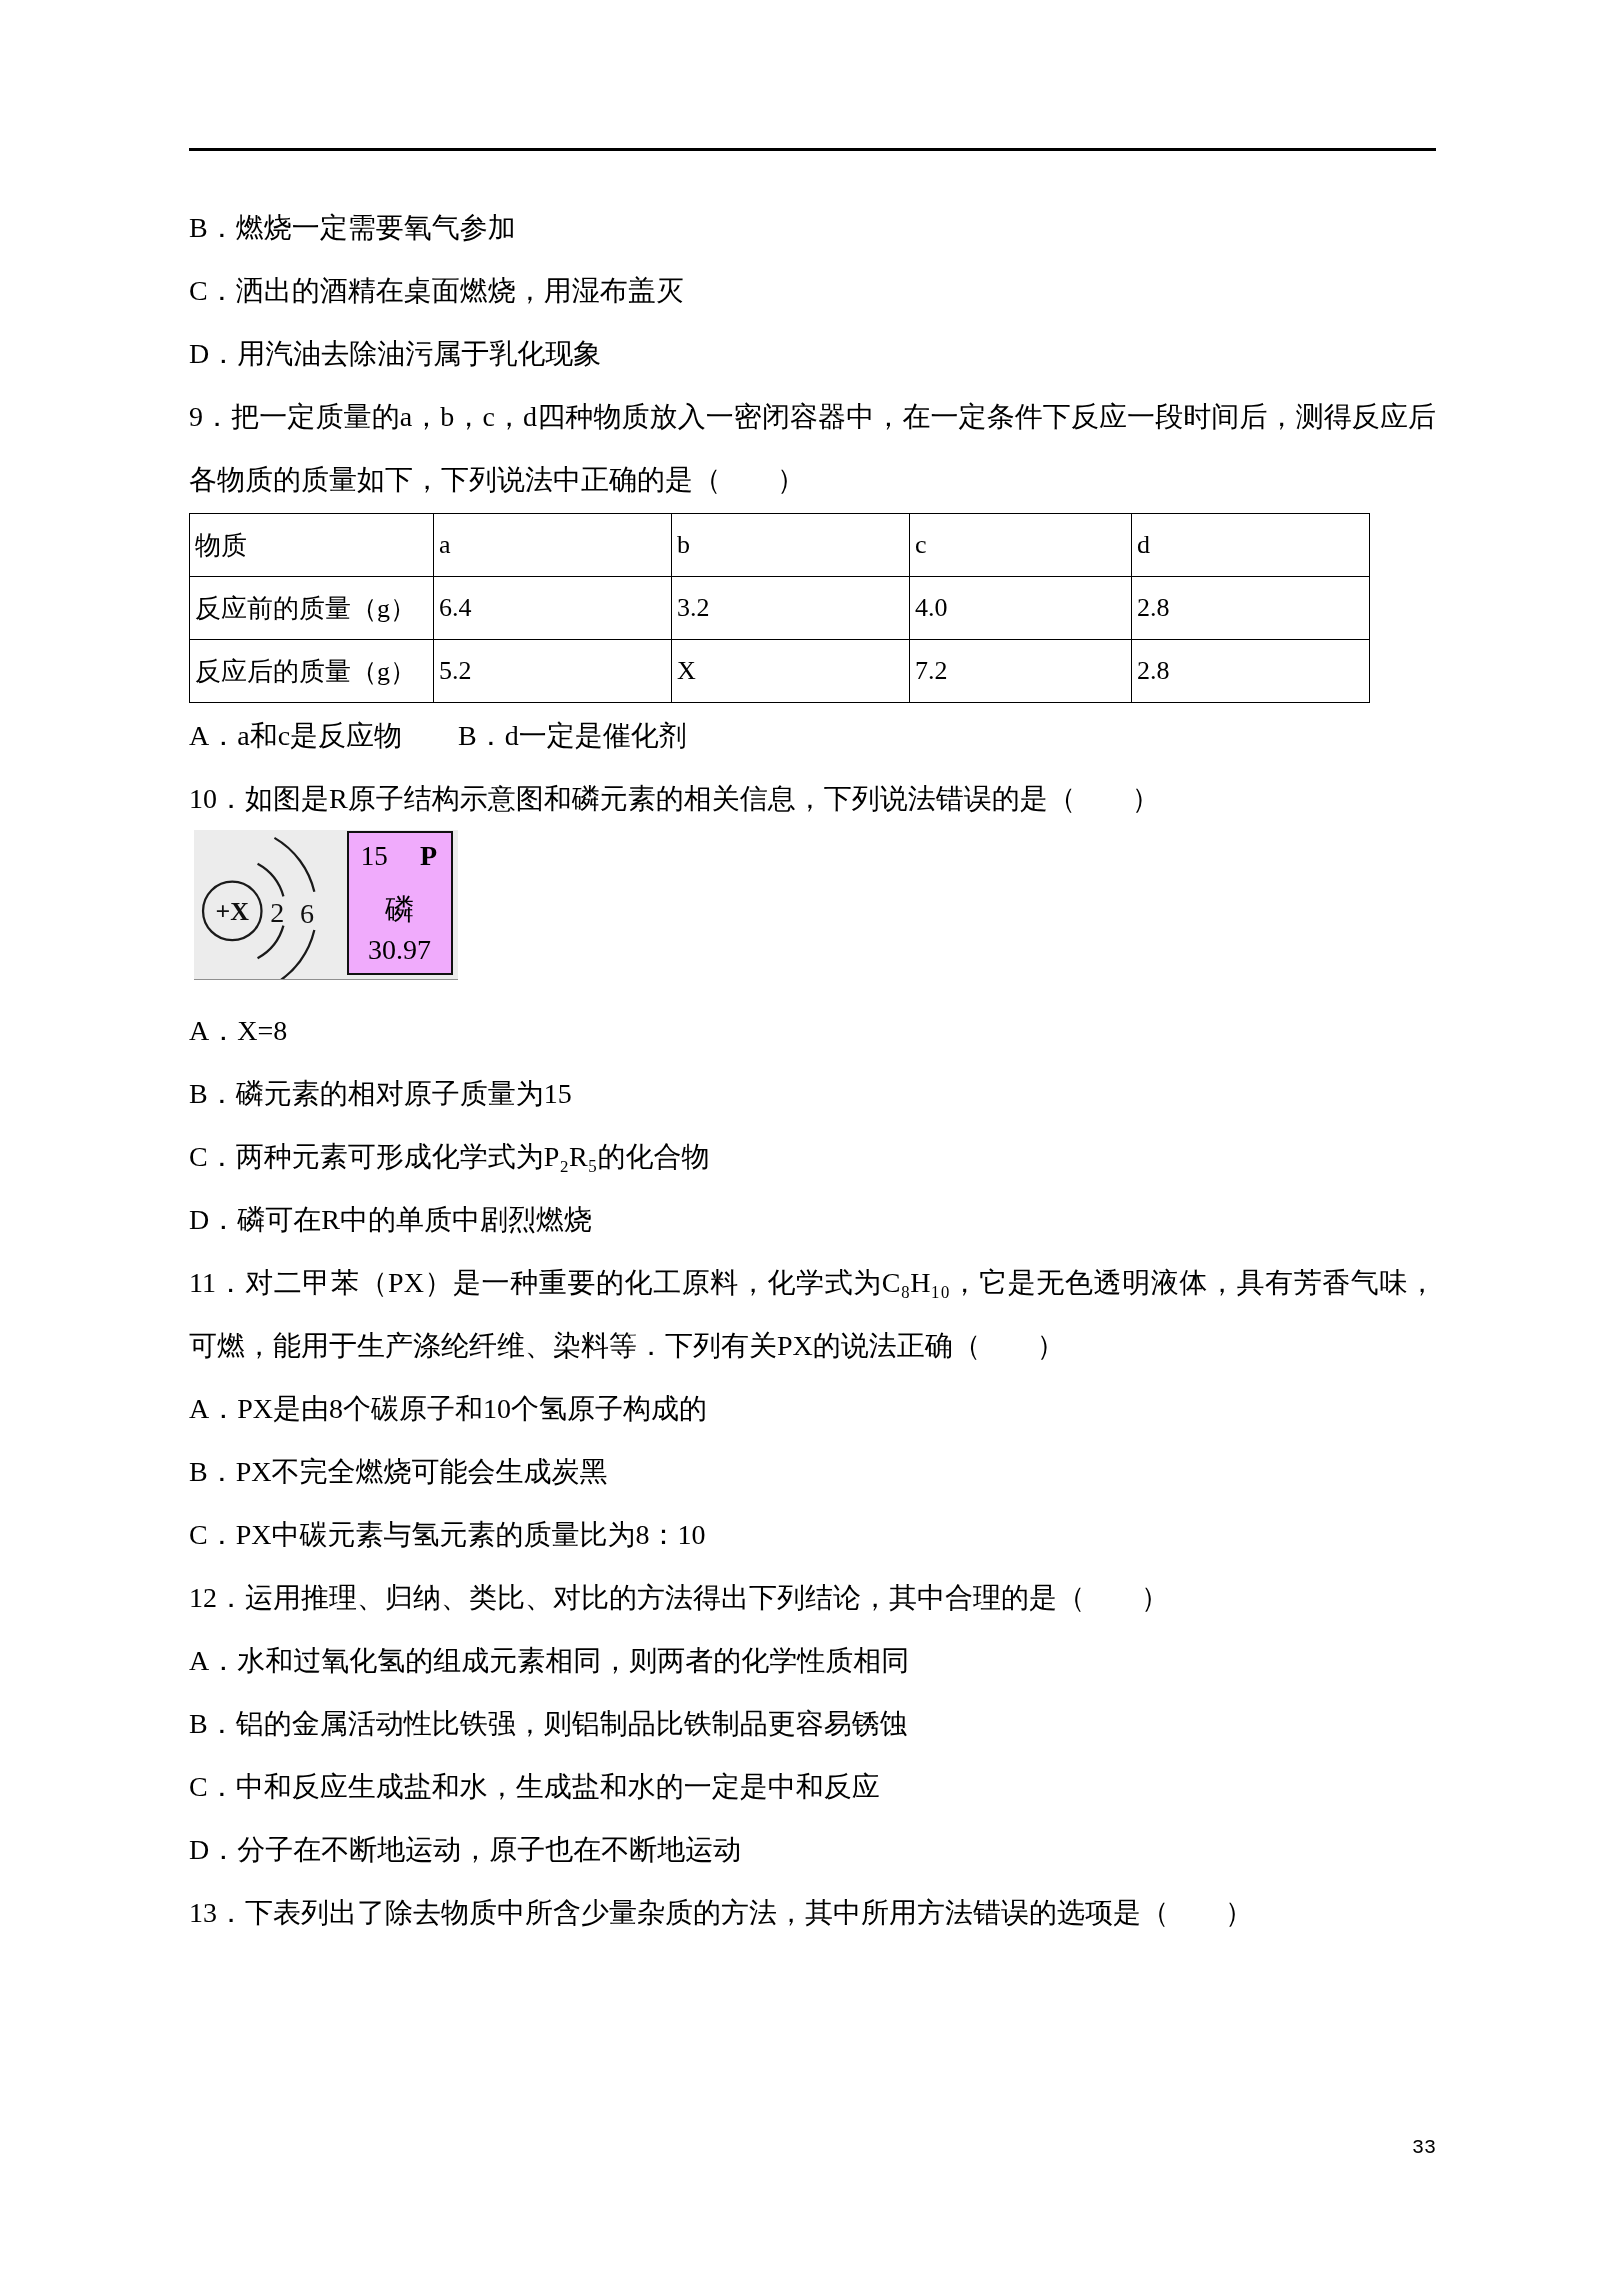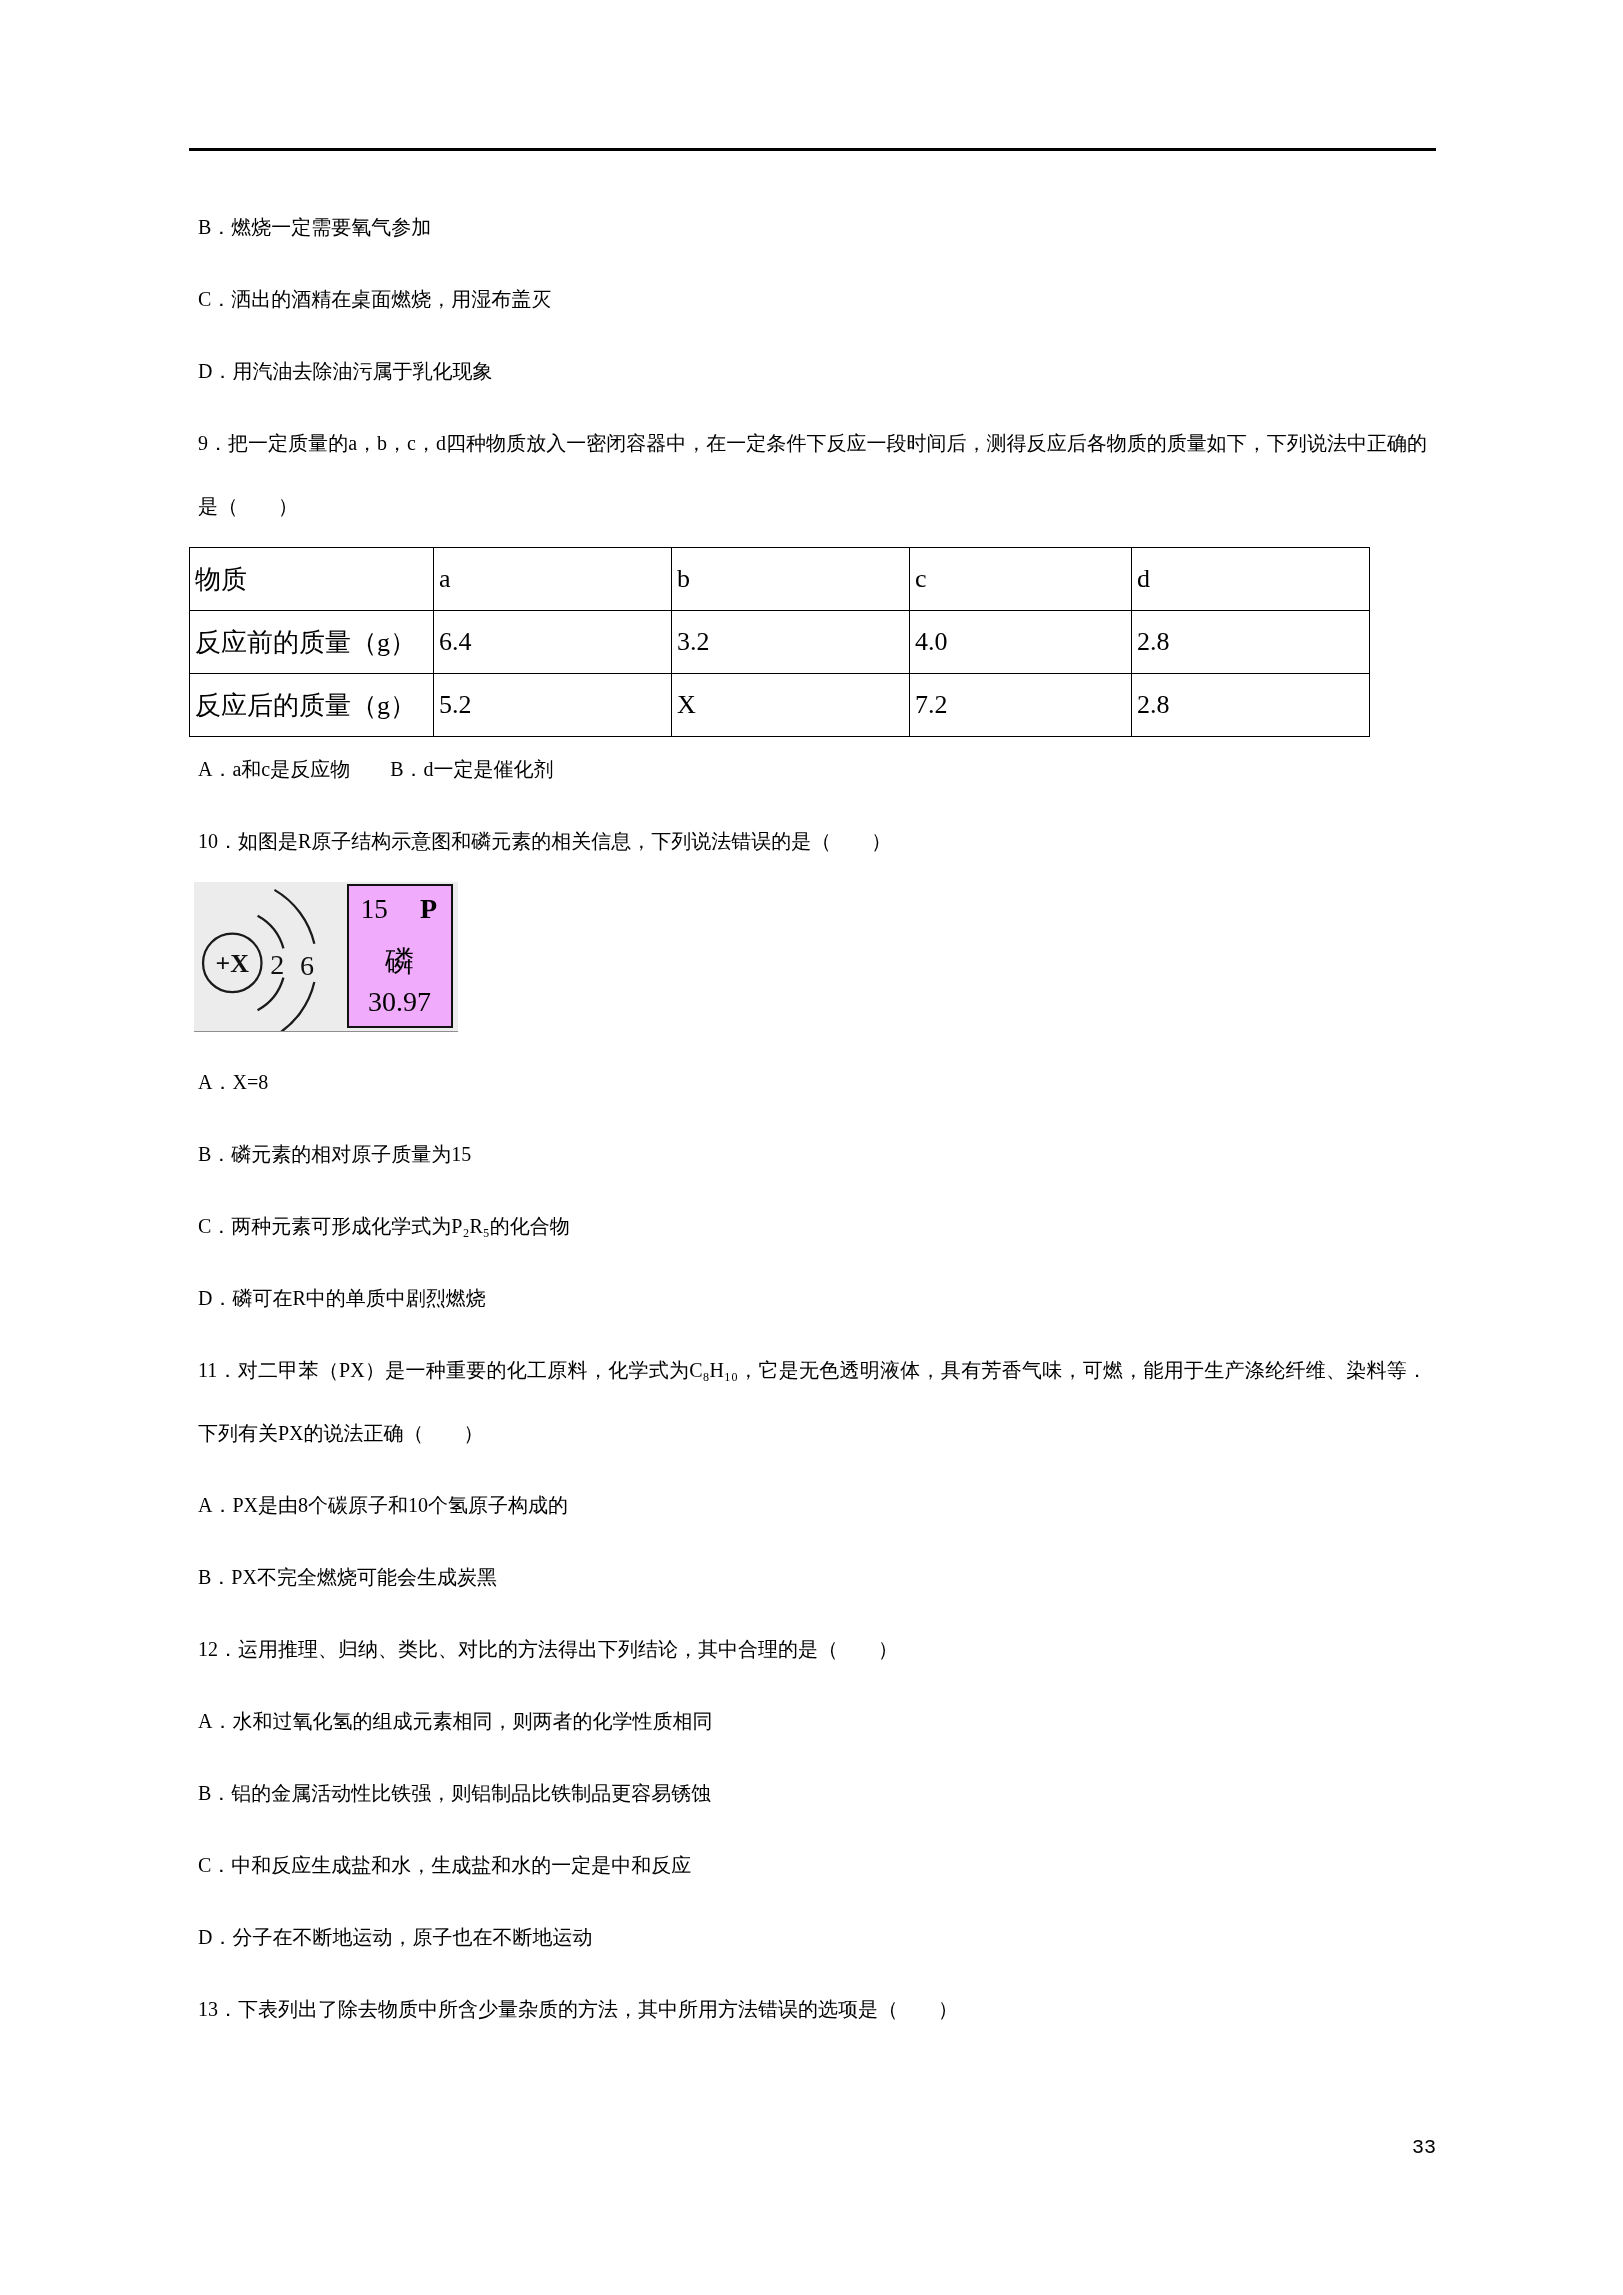--- a/index.html
+++ b/index.html
@@ -17,22 +17,22 @@
     left:189px;
     top:0;
     width:1247px;
   }
   .top-rule {
     margin-top:148px;
     height:3.4px;
     background:#000000;
   }
   p.ln {
-    margin:9px;
-    font-size:20px;
+    margin:0;
+    font-size:28px;
     line-height:63px;
     text-align:justify;
     white-space:normal;
   }
   p.first-after-rule { margin-top:45px; }
   p.after-table { margin-top:1.1px; }
   p.after-figure { margin-top:18.5px; }
 
   table.qtable {
     border-collapse:collapse;
@@ -177,20 +177,21 @@
     </div>
 
     <p class="ln after-figure">A．X=8</p>
     <p class="ln">B．磷元素的相对原子质量为15</p>
     <p class="ln">C．两种元素可形成化学式为P₂R₅的化合物</p>
     <p class="ln">D．磷可在R中的单质中剧烈燃烧</p>
 
     <p class="ln">11．对二甲苯（PX）是一种重要的化工原料，化学式为C₈H₁₀，它是无色透明液体，具有芳香气味，可燃，能用于生产涤纶纤维、染料等．下列有关PX的说法正确（　　）</p>
     <p class="ln">A．PX是由8个碳原子和10个氢原子构成的</p>
     <p class="ln">B．PX不完全燃烧可能会生成炭黑</p>
+    <p class="ln">C．PX中碳元素与氢元素的质量比为8：10</p>
 
     <p class="ln">12．运用推理、归纳、类比、对比的方法得出下列结论，其中合理的是（　　）</p>
     <p class="ln">A．水和过氧化氢的组成元素相同，则两者的化学性质相同</p>
     <p class="ln">B．铝的金属活动性比铁强，则铝制品比铁制品更容易锈蚀</p>
     <p class="ln">C．中和反应生成盐和水，生成盐和水的一定是中和反应</p>
     <p class="ln">D．分子在不断地运动，原子也在不断地运动</p>
 
     <p class="ln">13．下表列出了除去物质中所含少量杂质的方法，其中所用方法错误的选项是（　　）</p>
 
   </div>

